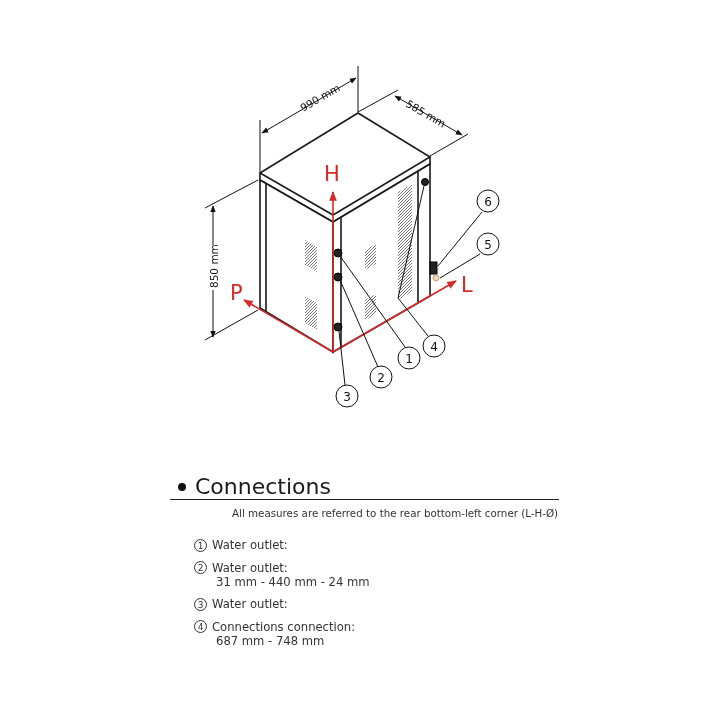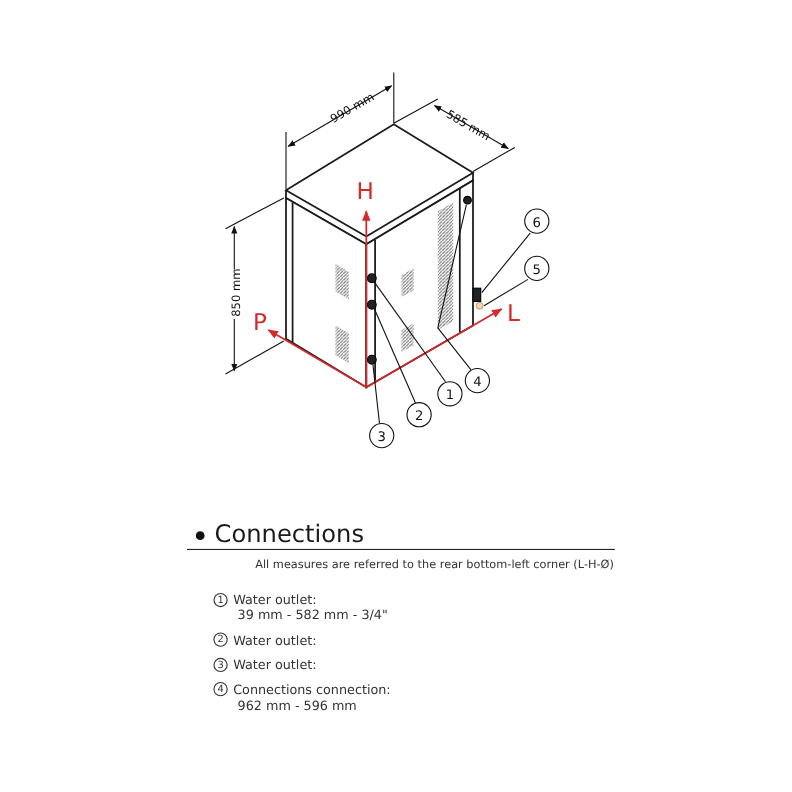--- a/index.html
+++ b/index.html
@@ -133,34 +133,34 @@
 </div>
 <div class="rule"></div>
 <div class="subtitle">All measures are referred to the rear bottom-left corner (L-H-Ø)</div>
 
 <div class="items">
   <div class="item">
     <div class="head">
         <span class="num">1</span>
         <span>Water outlet:</span>
       </div>
-    <div class="val">39 mm  - 582 mm  - 3/4"</div>
   </div>
   <div class="item">
     <div class="head">
         <span class="num">2</span>
         <span>Water outlet:</span>
       </div>
+    <div class="val">31 mm - 440 mm - 24 mm</div>
   </div>
   <div class="item">
     <div class="head">
         <span class="num">3</span>
         <span>Water outlet:</span>
       </div>
   </div>
   <div class="item">
     <div class="head">
         <span class="num">4</span>
         <span>Connections connection:</span>
       </div>
-    <div class="val">962 mm - 596 mm</div>
+    <div class="val">687 mm - 748 mm</div>
   </div>
 </div>
 
 </body></html>

